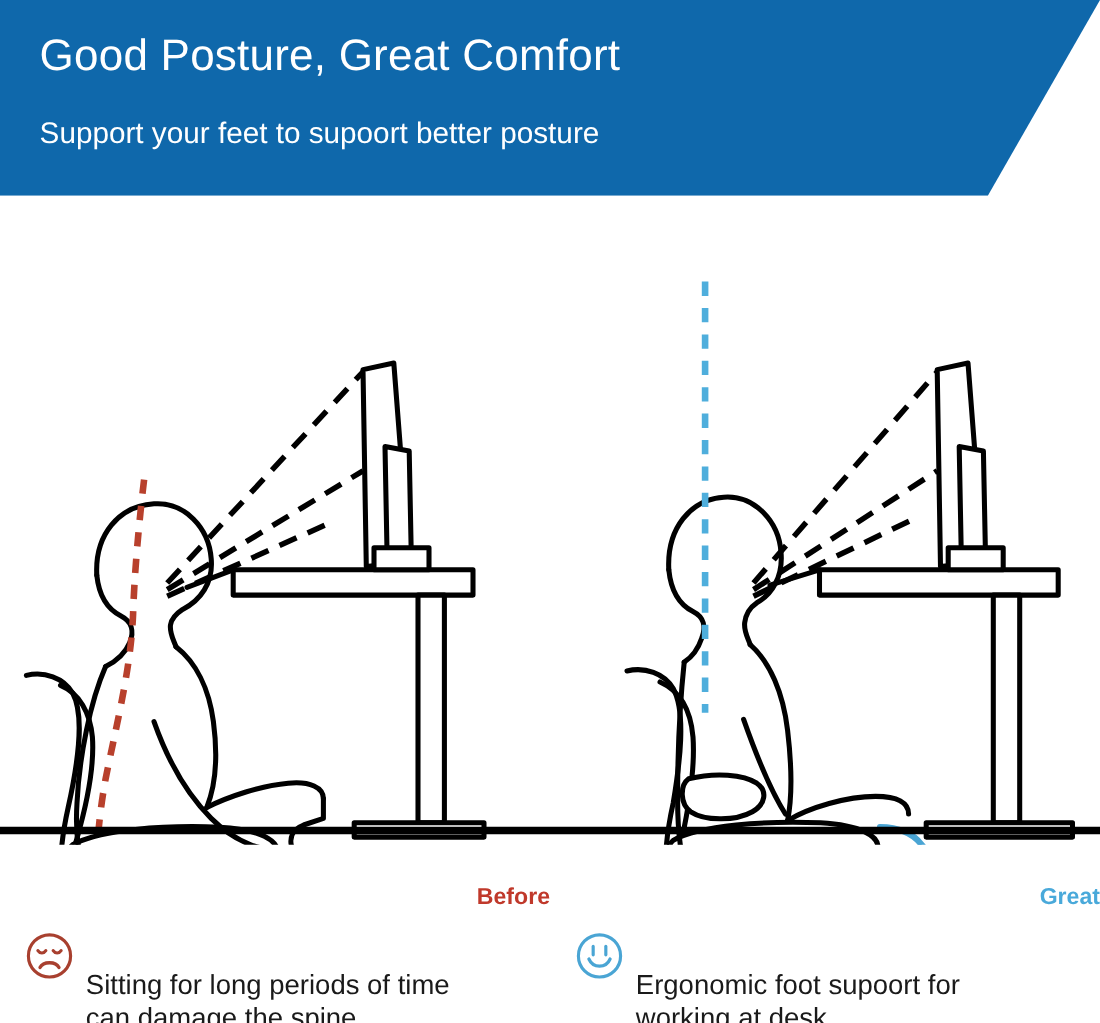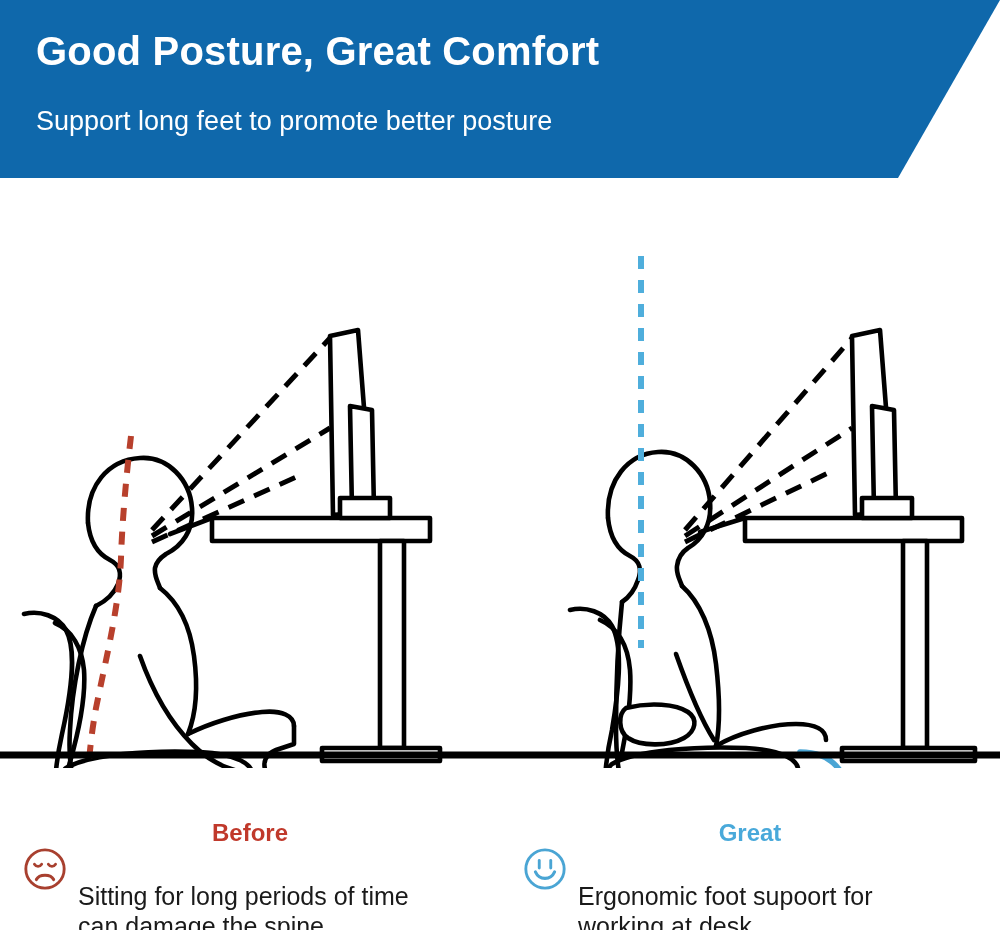--- a/index.html
+++ b/index.html
@@ -5,54 +5,54 @@
 <style>
   html,body{margin:0;padding:0;background:#ffffff;}
   body{width:1000px;height:930px;position:relative;overflow:hidden;
        font-family:"Liberation Sans","DejaVu Sans",sans-serif;}
 
   
   #banner{position:absolute;left:0;top:0;width:1000px;height:178px;}
   #banner svg{position:absolute;left:0;top:0;}
   #banner-text{position:absolute;left:36px;top:0;width:880px;height:178px;}
   #banner-title{position:absolute;left:0;top:31px;color:#ffffff;
-       font-size:40px;font-weight:bold;letter-spacing:0.2px;
+       font-size:40px;font-weight:normal;letter-spacing:0.2px;
        white-space:nowrap;line-height:1;}
   #banner-sub{position:absolute;left:0;top:108px;color:#ffffff;
        font-size:27px;font-weight:normal;white-space:nowrap;line-height:1;}
 
   
   #illustration{position:absolute;left:0;top:178px;width:1000px;height:590px;}
   #illustration svg{display:block;}
 
   
   #captions{position:absolute;left:0;top:790px;width:1000px;height:140px;}
   .col{position:absolute;top:0;width:500px;height:140px;}
   #col-before{left:0;}
   #col-after{left:500px;}
-  .col-label{position:absolute;top:31px;width:500px;text-align:center;
-       font-size:24px;font-weight:bold;line-height:1;}
+  .col-label{position:absolute;top:15px;width:500px;text-align:right;
+       font-size:21px;font-weight:bold;line-height:1;}
   #label-before{color:#c0392b;}
   #label-after{color:#49a9da;}
   .col-row{position:absolute;top:52px;left:22px;width:478px;
        display:flex;align-items:flex-start;}
   .face-ico{flex:0 0 auto;width:46px;height:46px;margin-top:4px;}
   .col-desc{font-size:25px;color:#1a1a1a;line-height:1.18;
        margin-left:10px;white-space:pre-line;margin-top:40px;}
 </style>
 </head>
 <body>
 
 <div id="banner">
   <svg width="1000" height="178" viewBox="0 0 1000 178">
     <polygon points="0,0 1000,0 898,178 0,178" fill="#0f68ab"></polygon>
   </svg>
   <div id="banner-text">
     <div id="banner-title">Good Posture, Great Comfort</div>
-    <div id="banner-sub">Support long feet to promote better posture</div>
+    <div id="banner-sub">Support your feet to supoort better posture</div>
   </div>
 </div>
 
 <div id="illustration">
 <svg width="1000" height="590" viewBox="0 0 1000 590">
   <defs>
     <style>
       .ln{fill:none;stroke:#000;stroke-width:4.6;stroke-linecap:round;stroke-linejoin:round;}
       .ln-t{fill:none;stroke:#000;stroke-width:4.0;stroke-linecap:round;stroke-linejoin:round;}
       .sight{fill:none;stroke:#000;stroke-width:5;stroke-dasharray:17 11;stroke-linecap:butt;}

